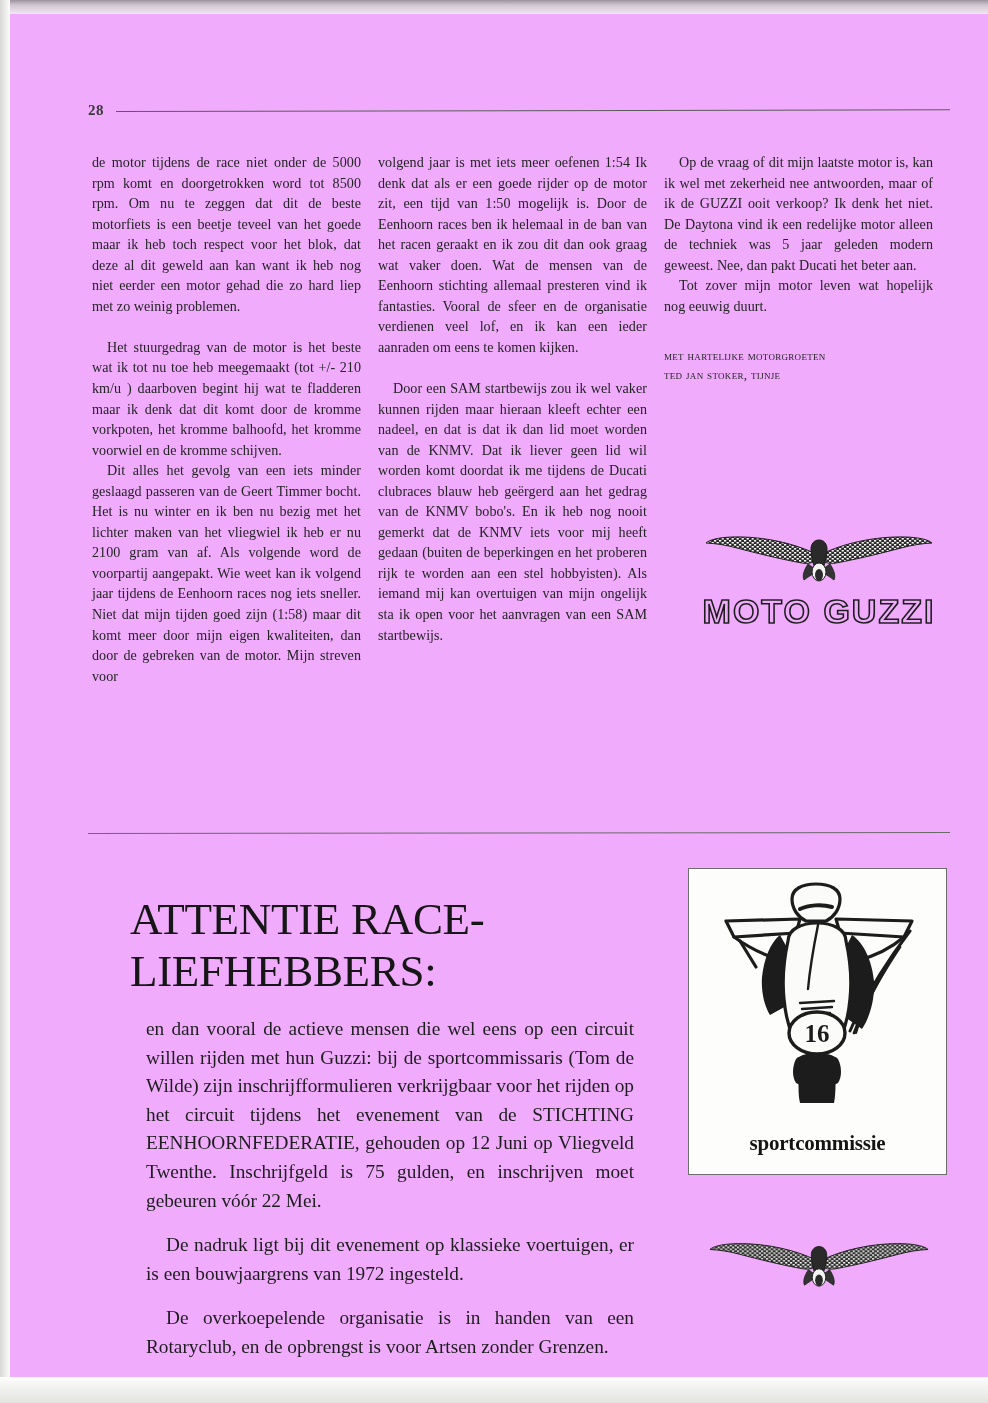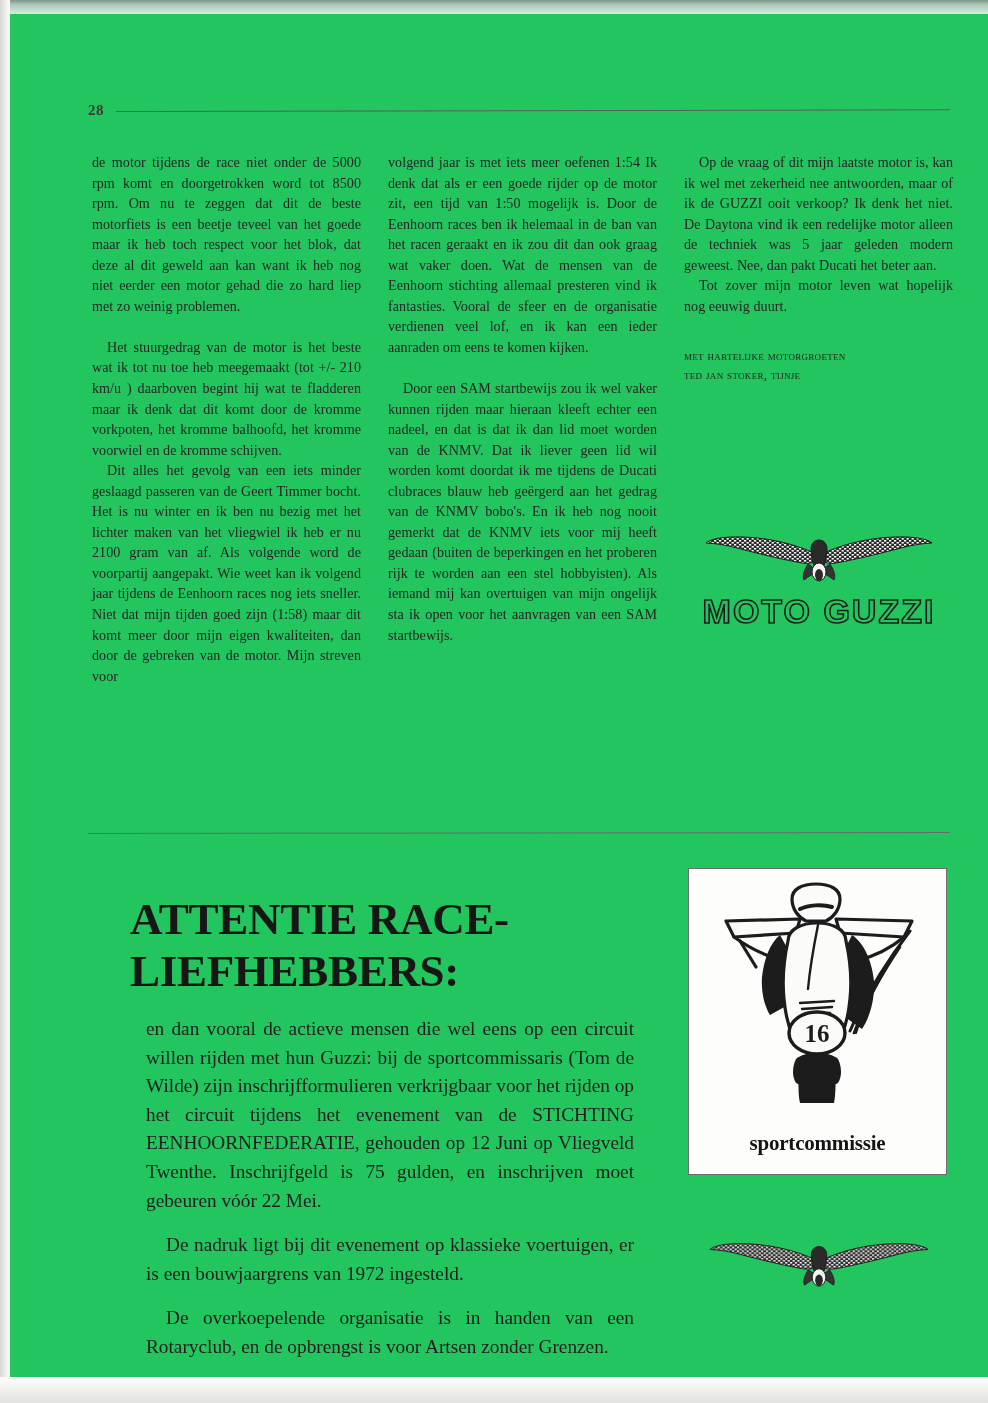--- a/index.html
+++ b/index.html
@@ -6,21 +6,21 @@
   html, body {
     margin: 0;
     padding: 0;
     background: #b9b9b9;
   }
   .page {
     position: relative;
     width: 988px;
     height: 1403px;
     margin: 0 auto;
-    background: #22c55e;
+    background: #f0abfc;
     overflow: hidden;
     font-family: "Liberation Serif", "DejaVu Serif", serif;
     color: #232323;
   }
   
   .scan-shade-top {
     position: absolute;
     left: 0; top: 0; width: 988px; height: 14px;
     background: linear-gradient(180deg, #8e8e8e 0%, #c9c9c9 35%, #f3f3f1 100%);
     opacity: .85;
@@ -67,21 +67,21 @@
     transform-origin: left center;
   }
 
   
   .cols {
     position: absolute;
     left: 92px;
     top: 152px;
     width: 862px;
     display: flex;
-    gap: 27px;
+    gap: 17px;
   }
   .col { width: 269px; }
   .col p {
     margin: 0;
     font-size: 14.1px;
     line-height: 20.55px;
     text-align: justify;
     text-justify: inter-word;
     hyphens: manual;
     color: #242424;
@@ -133,21 +133,21 @@
   
   .announce {
     position: absolute;
     left: 130px;
     top: 893px;
     width: 520px;
   }
   .announce h1 {
     margin: 0;
     font-family: "Liberation Serif", "DejaVu Serif", serif;
-    font-weight: 700;
+    font-weight: 400;
     font-size: 45px;
     line-height: 52px;
     letter-spacing: -0.3px;
     color: #161616;
   }
   .announce .body {
     margin-top: 18px;
     font-size: 19.3px;
     line-height: 28.6px;
     text-align: justify;

